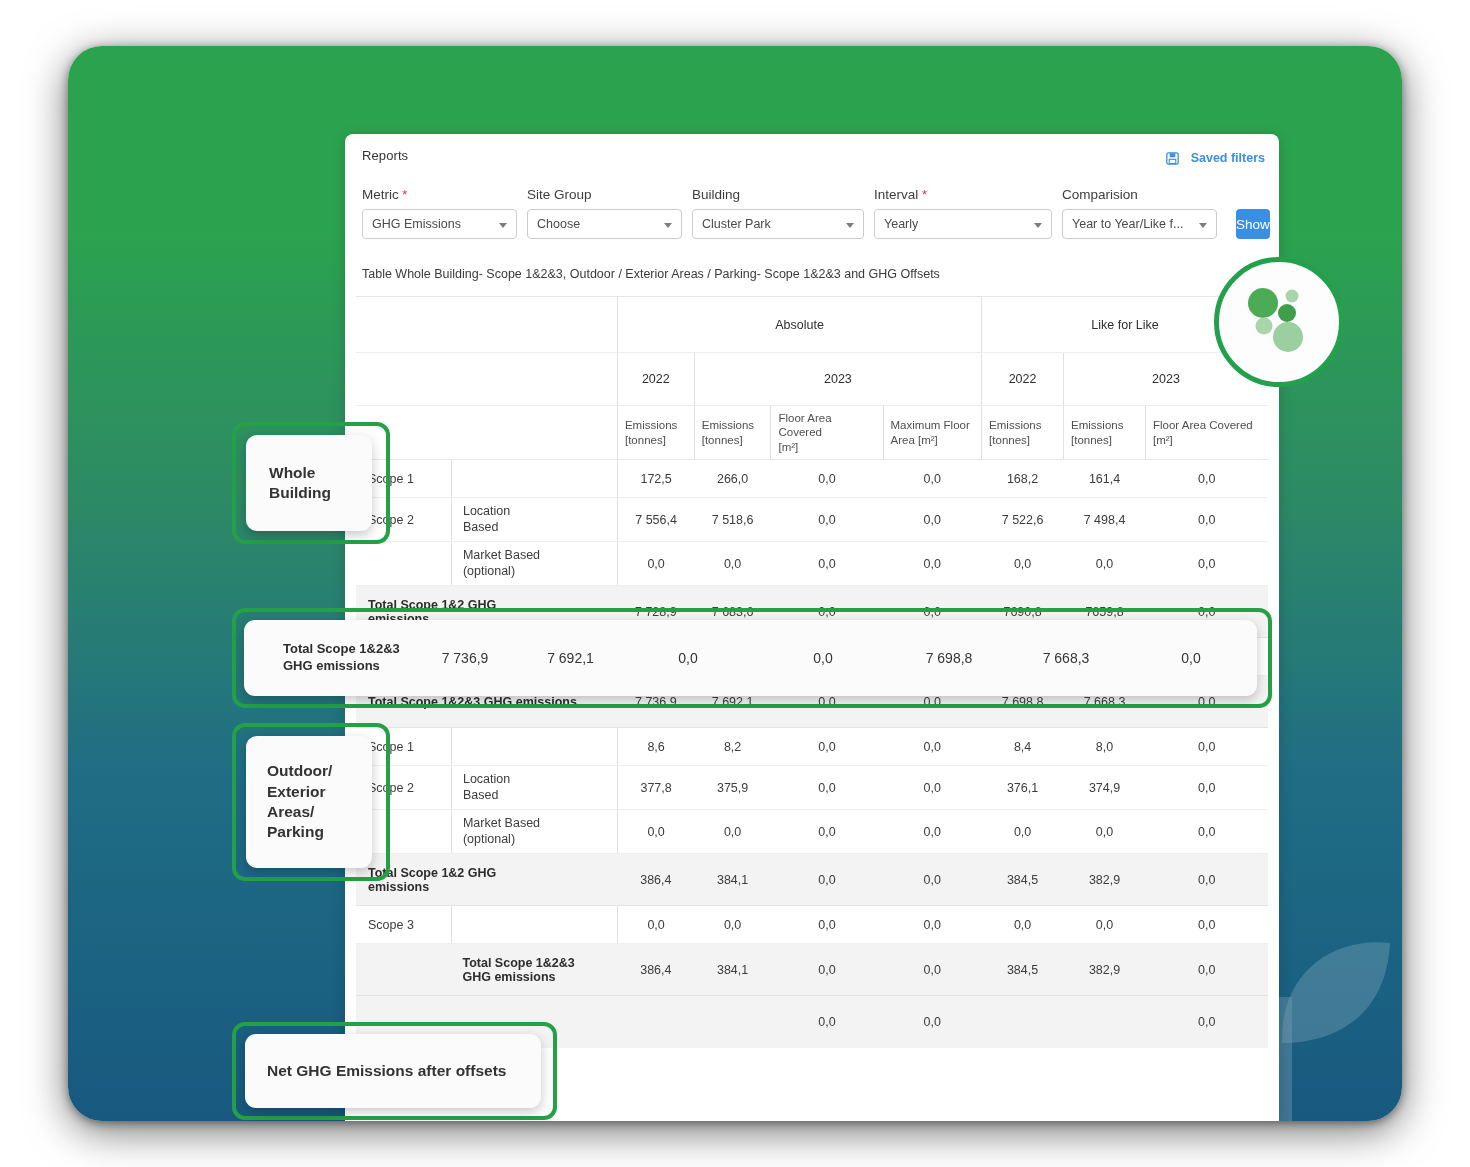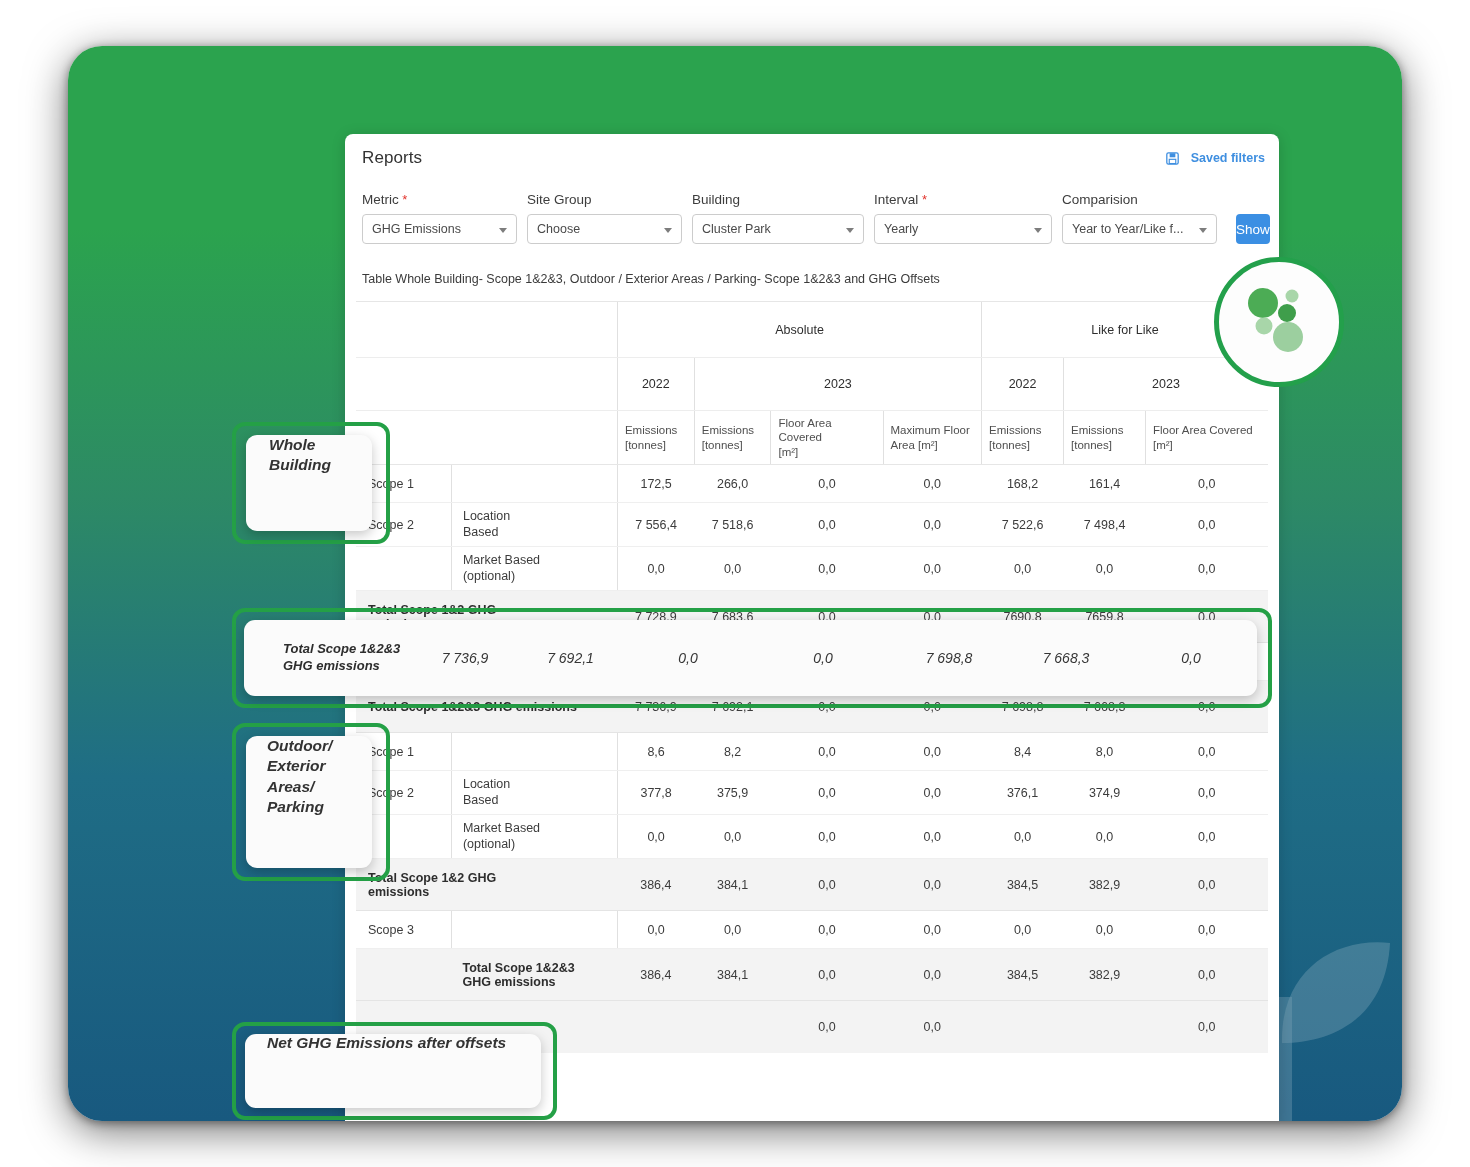--- a/index.html
+++ b/index.html
@@ -29,21 +29,21 @@
     left: 277px; top: 88px;
     width: 934px; height: 992px;
     background: #ffffff;
     border-radius: 8px 8px 4px 4px;
     box-shadow: 0 2px 14px rgba(0,0,0,0.17);
     overflow: hidden;
   }
 
   
   .app-head { position: relative; padding: 14px 18px 0 17px; }
-  .app-title { font-size: 17px; color: #333; letter-spacing: .1px; }
+  .app-title { font-size: 13px; color: #333; letter-spacing: .1px; }
   .saved-filters {
     position: absolute; right: 14px; top: 17px;
     font-size: 12.5px; font-weight: bold; color: #3f8fe0;
     display: flex; align-items: center; gap: 12px; cursor: pointer;
   }
   .saved-filters svg { display:block; }
 
   
   .filters { display: flex; align-items: flex-end; gap: 10px; padding: 24px 17px 0 17px; }
   .fgroup { display: flex; flex-direction: column; }
@@ -105,22 +105,22 @@
   .callout { position: absolute; z-index: 40; }
   .callout .ring {
     position: absolute; left: 0; top: 0; width: 100%; height: 100%;
     border: 4px solid #24a046; border-radius: 13px;
   }
   .callout .card {
     position: absolute;
     background: #fbfbfb;
     border-radius: 11px;
     box-shadow: 0 4px 12px rgba(0,0,0,0.22);
-    display: flex; align-items: flex-start;
-    font-weight: bold; color: #333; font-style: italic;
+    display: flex; align-items: center;
+    font-weight: bold; color: #333;
   }
 
   #co-whole { left: 232px; top: 422px; width: 158px; height: 122px; }
   #co-whole .card { left: 14px; top: 13px; width: 126px; height: 96px; padding-left: 23px; font-size: 15.5px; line-height: 1.3; }
 
   #co-total { left: 232px; top: 608px; width: 1040px; height: 100px; }
   #co-total .card { left: 12px; top: 12px; width: 1013px; height: 76px; padding: 0; font-weight: normal; }
 
   #co-outdoor { left: 232px; top: 723px; width: 158px; height: 158px; }
   #co-outdoor .card { left: 14px; top: 13px; width: 126px; height: 132px; padding-left: 21px; font-size: 15.5px; line-height: 1.32; }

